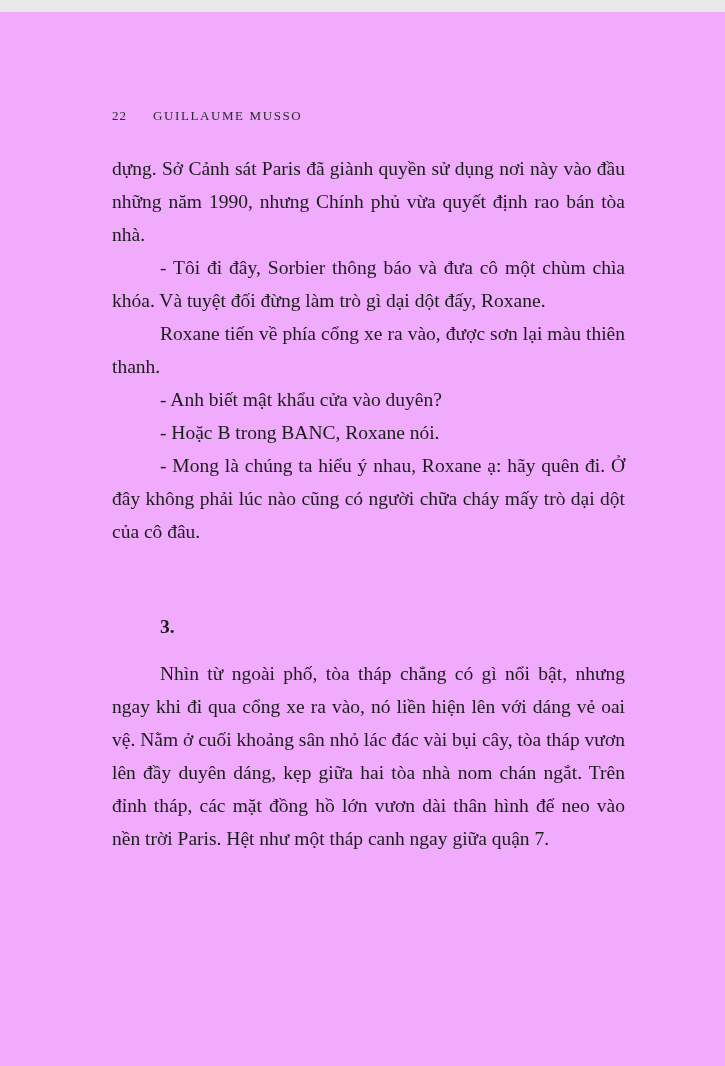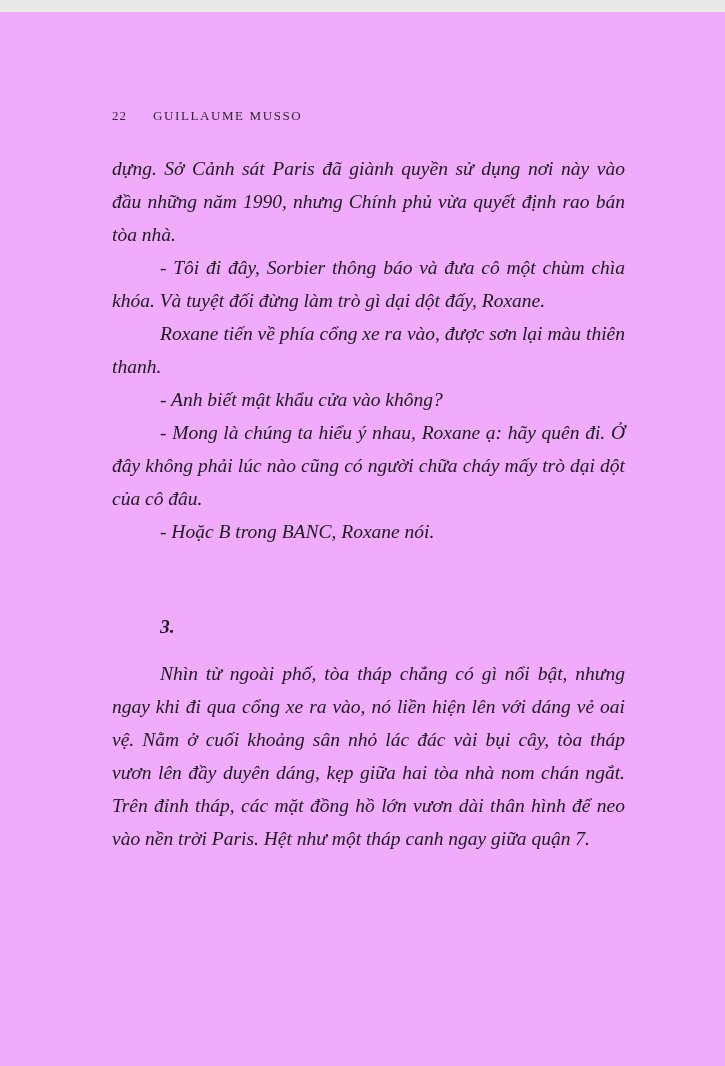--- a/index.html
+++ b/index.html
@@ -31,21 +31,20 @@
   .running-header .page-number {
     letter-spacing: 1px;
   }
   .running-header .book-author {
     text-transform: uppercase;
   }
   .body-text {
     font-size: 19.5px;
     line-height: 33px;
     text-align: justify;
-    font-style: italic;
   }
   .body-text p {
     margin: 0;
   }
   .body-text p.indent {
     text-indent: 48px;
   }
   .section-heading {
     font-weight: bold;
     font-size: 19.5px;
@@ -68,26 +67,26 @@
   </div>
 
   <div class="body-text">
 
     <p>dựng. Sở Cảnh sát Paris đã giành quyền sử dụng nơi này vào đầu những năm 1990, nhưng Chính phủ vừa quyết định rao bán tòa nhà.</p>
 
     <p class="indent">- Tôi đi đây, Sorbier thông báo và đưa cô một chùm chìa khóa. Và tuyệt đối đừng làm trò gì dại dột đấy, Roxane.</p>
 
     <p class="indent">Roxane tiến về phía cổng xe ra vào, được sơn lại màu thiên thanh.</p>
 
-    <p class="indent">- Anh biết mật khẩu cửa vào không?</p>
+    <p class="indent">- Anh biết mật khẩu cửa vào duyên?</p>
 
 
+    <p class="indent">- Hoặc B trong BANC, Roxane nói.</p>
+
     <p class="indent">- Mong là chúng ta hiểu ý nhau, Roxane ạ: hãy quên đi. Ở đây không phải lúc nào cũng có người chữa cháy mấy trò dại dột của cô đâu.</p>
-
-    <p class="indent">- Hoặc B trong BANC, Roxane nói.</p>
 
     <p class="section-heading">3.</p>
 
     <p class="indent">Nhìn từ ngoài phố, tòa tháp chẳng có gì nổi bật, nhưng ngay khi đi qua cổng xe ra vào, nó liền hiện lên với dáng vẻ oai vệ. Nằm ở cuối khoảng sân nhỏ lác đác vài bụi cây, tòa tháp vươn lên đầy duyên dáng, kẹp giữa hai tòa nhà nom chán ngắt. Trên đỉnh tháp, các mặt đồng hồ lớn vươn dài thân hình để neo vào nền trời Paris. Hệt như một tháp canh ngay giữa quận 7.</p>
 
 
   </div>
 
 </div>
 

